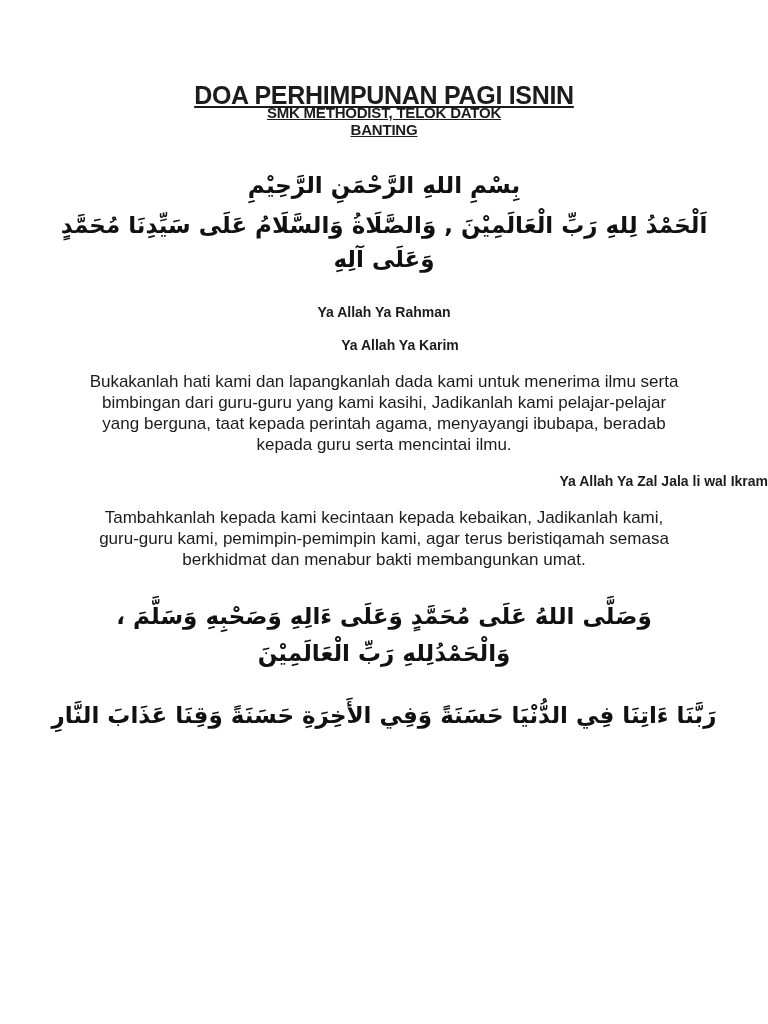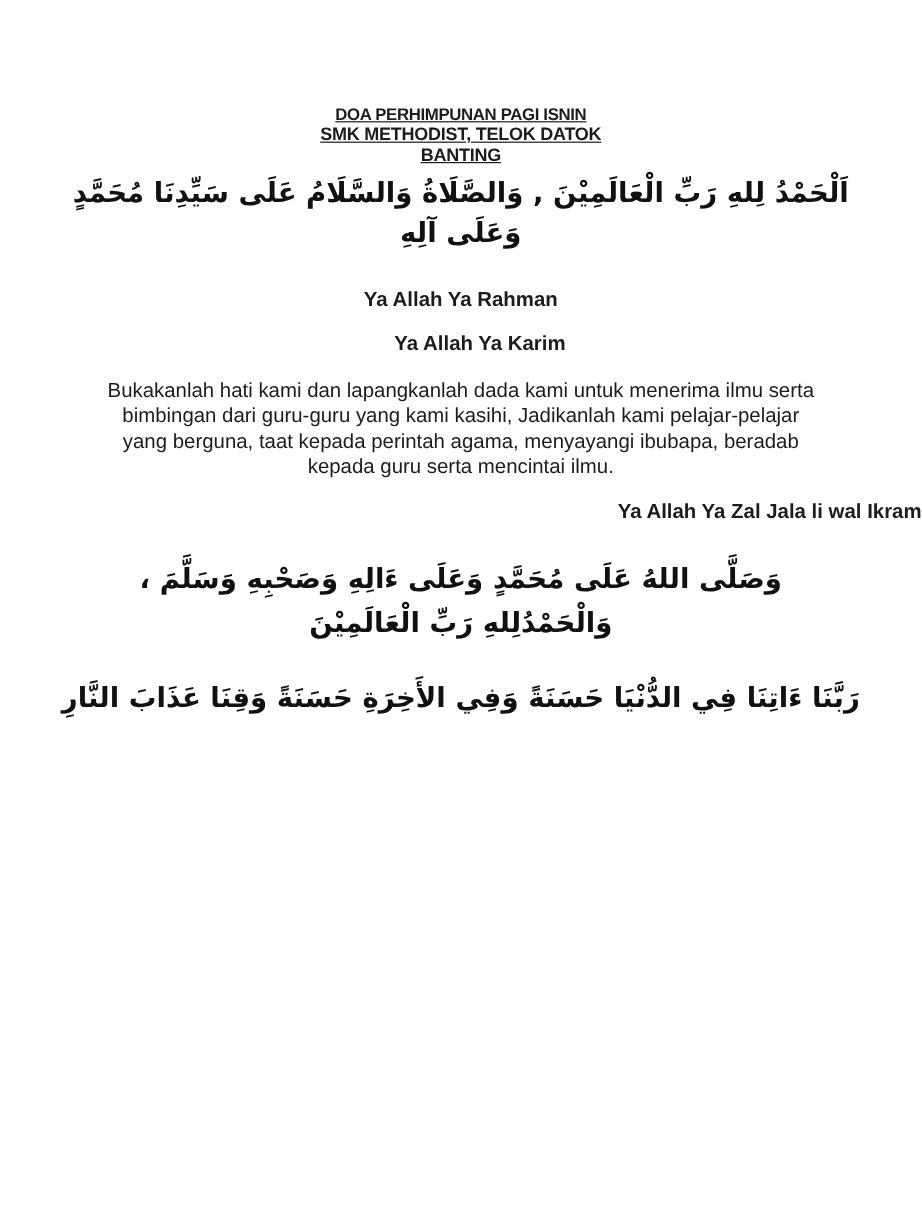--- a/index.html
+++ b/index.html
@@ -15,21 +15,21 @@
     color: #1c1c1c;
   }
   .page {
     width: 768px;
     height: 1024px;
     box-sizing: border-box;
     padding-top: 86px;
     text-align: center;
   }
   .doc-title {
-    font-size: 14px;
+    font-size: 25px;
     font-weight: bold;
     letter-spacing: -0.3px;
     text-decoration: underline;
     line-height: 18px;
     margin: 0 auto;
   }
   .doc-subtitle {
     font-size: 15px;
     font-weight: bold;
     letter-spacing: -0.2px;
@@ -57,21 +57,21 @@
   .arabic-rabbana {
     margin-top: 26px;
     max-width: 680px;
   }
   .arabic-salawat {
     margin-top: 28px;
     max-width: 640px;
     line-height: 37px;
   }
   .section-heading {
-    font-size: 17px;
+    font-size: 14px;
     font-weight: bold;
     margin: 0 auto;
   }
   .section-body {
     font-size: 17px;
     line-height: 21px;
     max-width: 600px;
     margin: 0 auto;
   }
   .heading-1 { margin-top: 28px; }
@@ -85,34 +85,36 @@
 <body>
 
 <div class="page">
 
   <div class="doc-title">DOA PERHIMPUNAN PAGI ISNIN</div>
 
   <div class="doc-subtitle">SMK METHODIST, TELOK DATOK</div>
 
   <div class="doc-subtitle">BANTING</div>
 
+  <div class="arabic arabic-bismillah" dir="rtl">بِسْمِ اللهِ الرَّحْمَنِ الرَّحِيْمِ</div>
 
   <div class="arabic arabic-hamdalah">
     <div dir="rtl">اَلْحَمْدُ لِلهِ رَبِّ الْعَالَمِيْنَ , وَالصَّلَاةُ وَالسَّلَامُ عَلَى سَيِّدِنَا مُحَمَّدٍ وَعَلَى آلِهِ</div>
   </div>
 
   <div class="section-heading heading-1">Ya Allah Ya Rahman</div>
 
 
   <div class="section-heading heading-2">Ya Allah Ya Karim</div>
 
   <div class="section-body body-2">Bukakanlah hati kami dan lapangkanlah dada kami untuk menerima ilmu serta bimbingan dari guru-guru yang kami kasihi, Jadikanlah kami pelajar-pelajar yang berguna, taat kepada perintah agama, menyayangi ibubapa, beradab kepada guru serta mencintai ilmu.</div>
 
   <div class="section-heading heading-3">Ya Allah Ya Zal Jala li wal Ikram</div>
 
+  <div class="section-body body-3">Tambahkanlah kepada kami kecintaan kepada kebaikan, Jadikanlah kami, guru-guru kami, pemimpin-pemimpin kami, agar terus beristiqamah semasa berkhidmat dan menabur bakti membangunkan umat.</div>
 
   <div class="arabic arabic-salawat">
     <div dir="rtl">وَصَلَّى اللهُ عَلَى مُحَمَّدٍ وَعَلَى ءَالِهِ وَصَحْبِهِ وَسَلَّمَ ،</div>
     <div dir="rtl">وَالْحَمْدُلِلهِ رَبِّ الْعَالَمِيْنَ</div>
   </div>
 
   <div class="arabic arabic-rabbana" dir="rtl">رَبَّنَا ءَاتِنَا فِي الدُّنْيَا حَسَنَةً وَفِي الأَخِرَةِ حَسَنَةً وَقِنَا عَذَابَ النَّارِ</div>
 
 </div>
 

